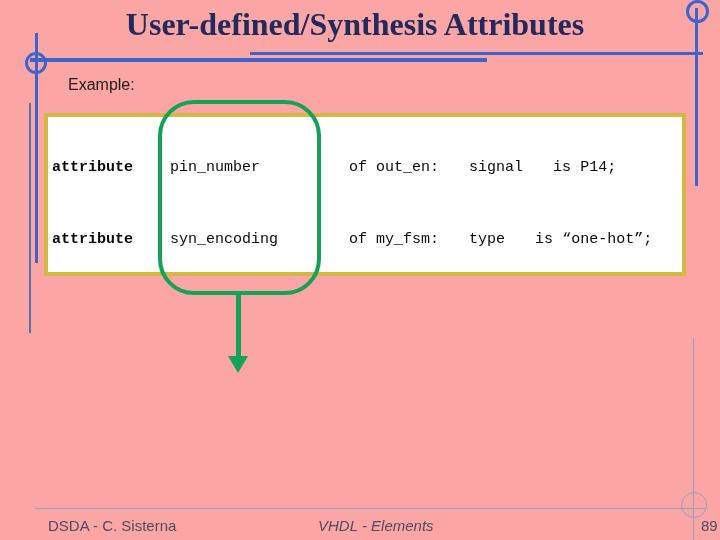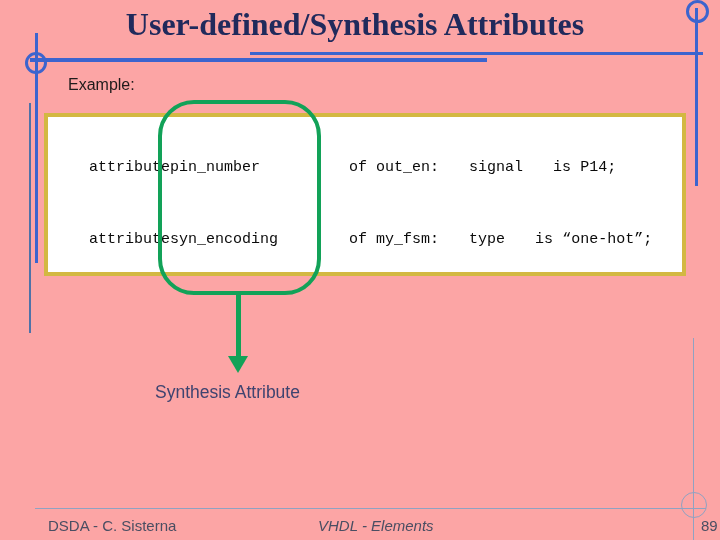--- a/index.html
+++ b/index.html
@@ -19,21 +19,21 @@
   .example{position:absolute;left:48px;top:76px;font-size:16px;color:#1F1B1B;z-index:4;margin-left:20px;}
 
   
   .codebox{position:absolute;left:44px;top:113px;width:642px;height:163px;
            box-sizing:border-box;border:4px solid #D3B842;background:#ffffff;z-index:2;}
 
   
   .code-row{position:absolute;left:52px;height:22px;line-height:22px;white-space:pre;
             font-family:"Liberation Mono","DejaVu Sans Mono",monospace;font-size:15px;
             color:#0a0a0a;z-index:3;}
-  .code-row .col1{display:inline-block;width:118px;font-weight:400;text-align:right;}
+  .code-row .col1{display:inline-block;width:118px;font-weight:700;}
   .code-row .col2{display:inline-block;width:158px;}
   .code-row b{font-weight:400;margin-left:21px;}
 
   
   .hl-rect{position:absolute;left:158px;top:100px;width:163px;height:195px;
            box-sizing:border-box;border:4px solid #12A258;border-radius:36px;z-index:5;}
   .arrow-stem{position:absolute;left:236px;top:295px;width:5px;height:62px;background:#12A258;z-index:5;}
   .arrow-head{position:absolute;left:228px;top:356px;width:0;height:0;z-index:5;
               border-left:10px solid transparent;border-right:10px solid transparent;
               border-top:17px solid #12A258;}
@@ -68,19 +68,18 @@
 
   <div class="code-row" style="top:157px;"><span class="col1">attribute</span><span class="col2">pin_number</span><span class="col3"><b>of</b> <span>out_en:</span> <b>signal</b> <b>is</b> <span>P14;</span></span></div>
 
 
   <div class="code-row" style="top:229px;"><span class="col1">attribute</span><span class="col2">syn_encoding</span><span class="col3"><b>of</b> <span>my_fsm:</span> <b>type</b> <b>is</b> <span>“one-hot”;</span></span></div>
 
   <div class="hl-rect"></div>
   <div class="arrow-stem"></div>
   <div class="arrow-head"></div>
 
-  <div class="callout">Synthesis Attribute</div>
 
   <div class="footer-text" style="left:48px;">DSDA - C. Sisterna</div>
   <div class="footer-text" style="left:318px;font-style:italic;">VHDL - Elements</div>
   <div class="footer-text" style="left:701px;">89</div>
 
 </div>
 
 </body></html>

